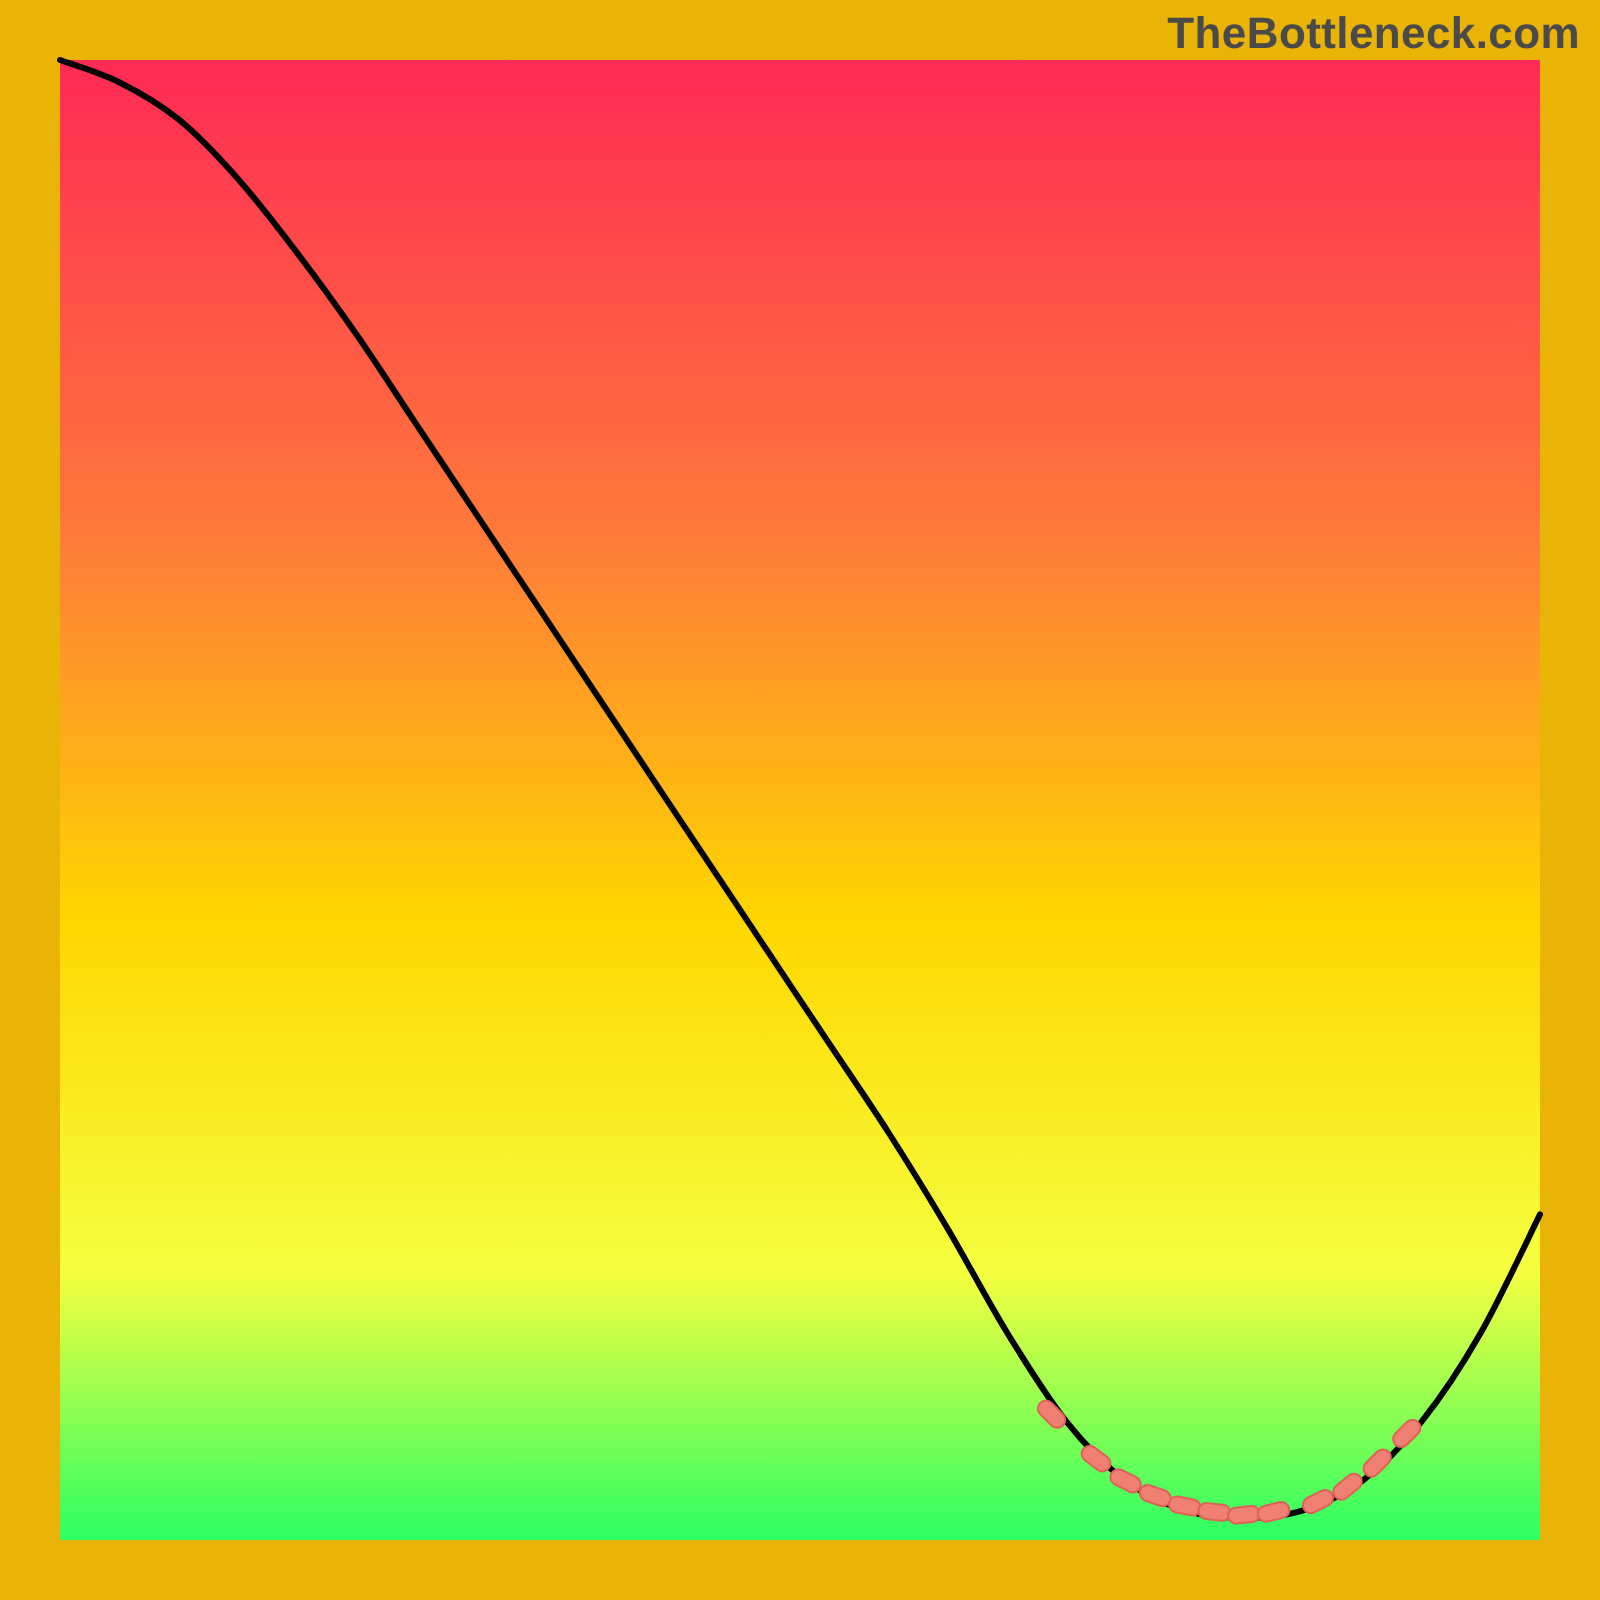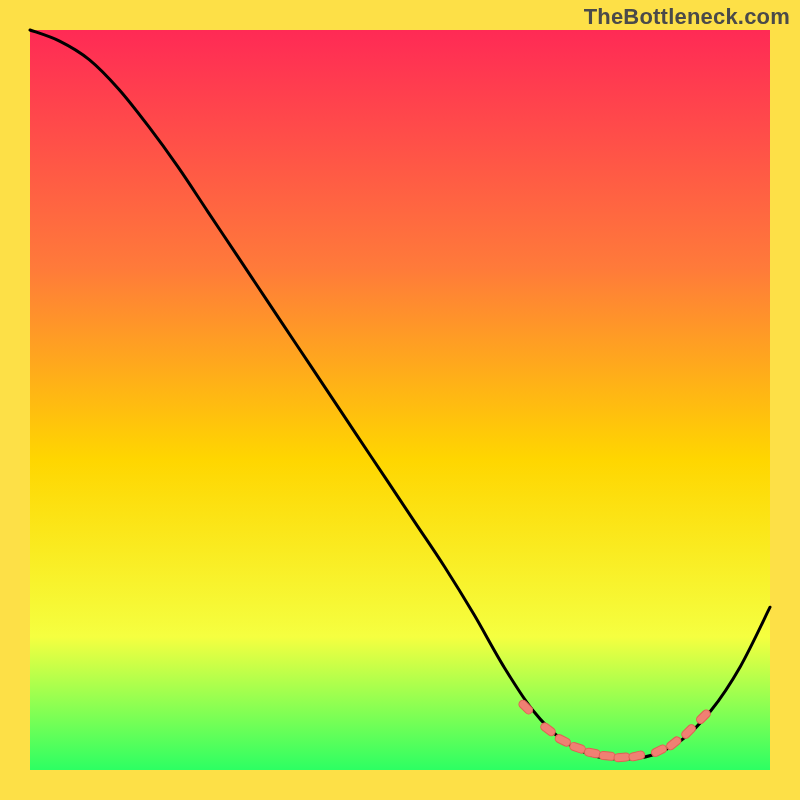--- a/index.html
+++ b/index.html
@@ -8,21 +8,21 @@
     width: 800px;
     height: 800px;
     overflow: hidden;
     background: #000;
     font-family: Arial, Helvetica, sans-serif;
   }
   .frame {
     position: relative;
     width: 800px;
     height: 800px;
-    background: #fde047;
+    background: #eab308;
   }
   .watermark {
     position: absolute;
     top: 4px;
     right: 10px;
     color: #4a4a4a;
     font-size: 22px;
     font-weight: 600;
     letter-spacing: 0.2px;
     z-index: 5;

